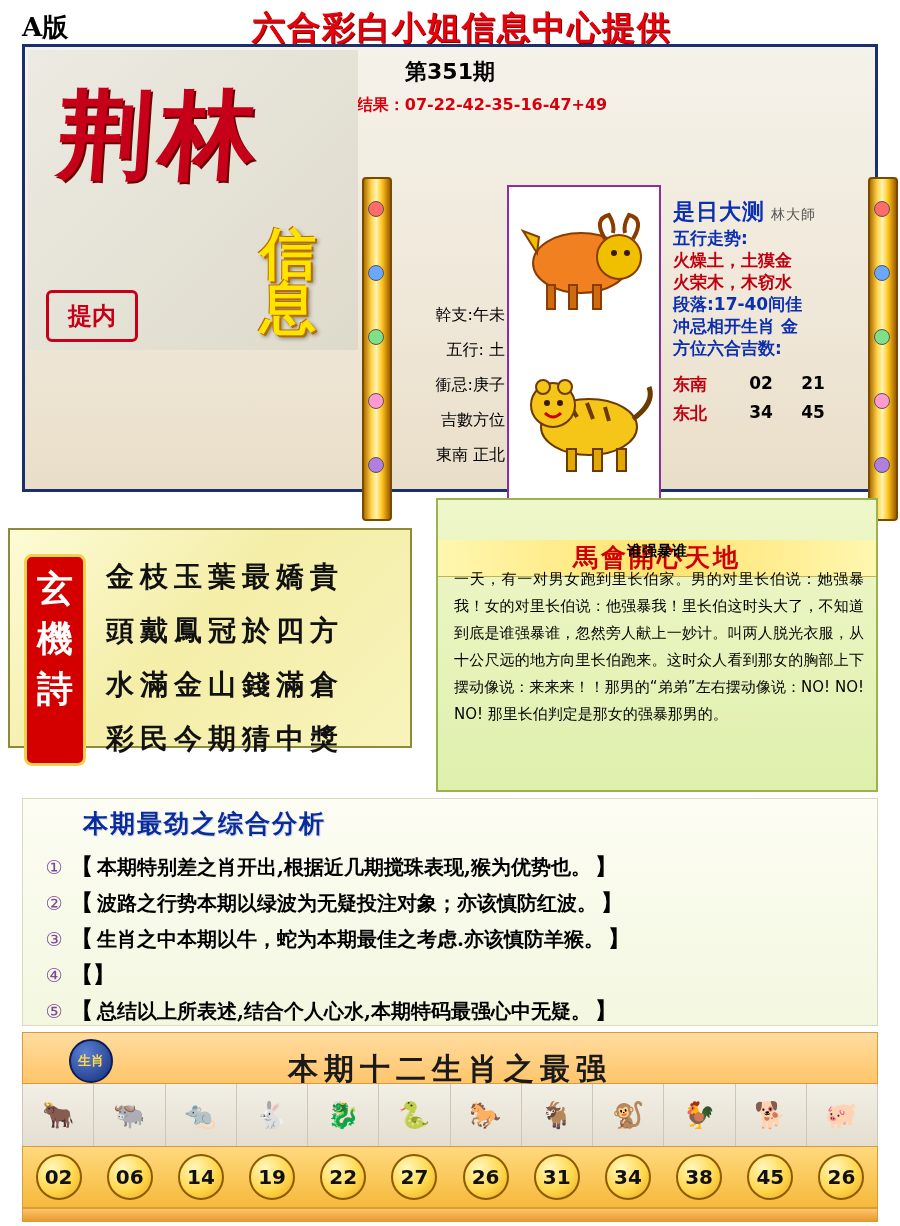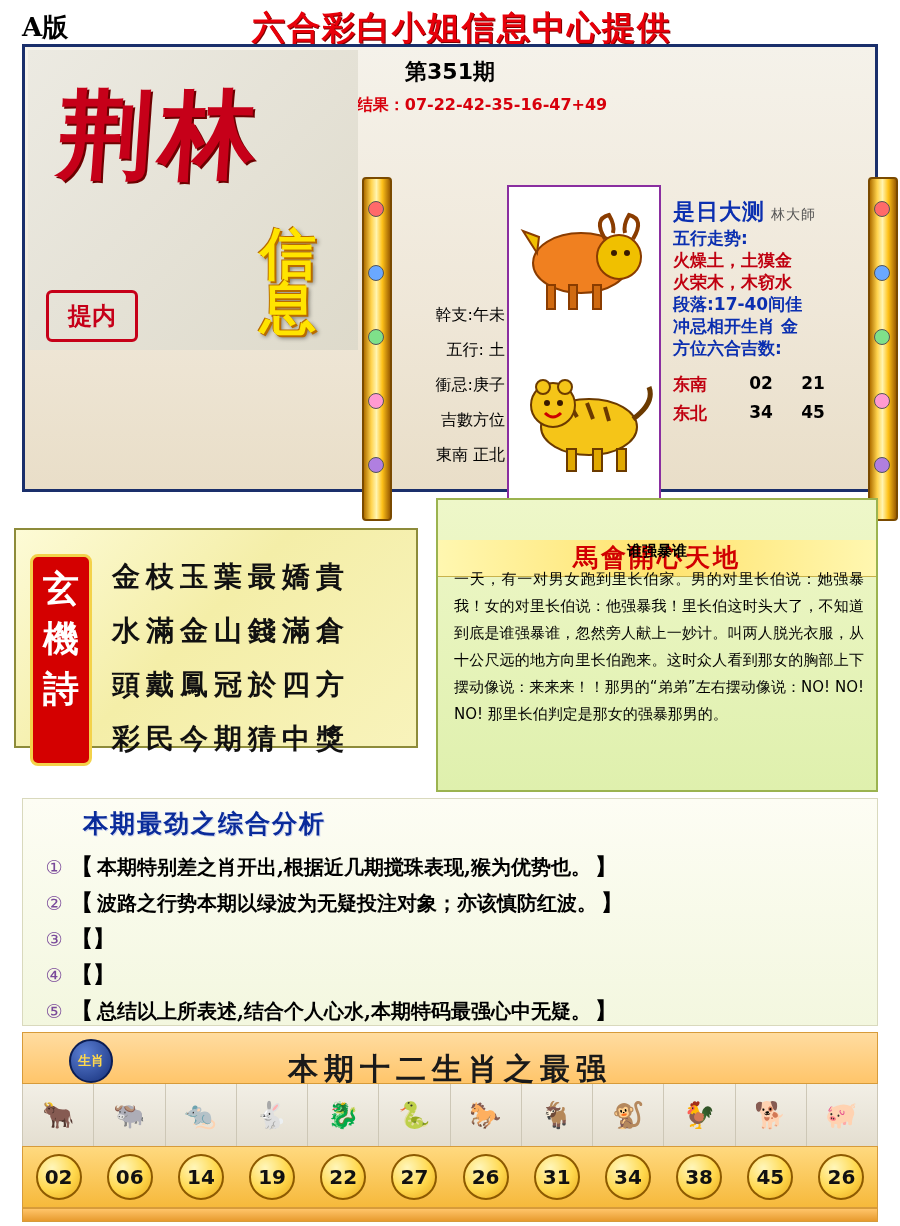--- a/index.html
+++ b/index.html
@@ -105,21 +105,21 @@
   .rp-title .master{font-size:14px;color:#555;margin-left:6px;font-weight:normal;}
   .rp-line{font-size:17px;font-weight:bold;color:#c00010;line-height:22px;}
   .rp-line.blue{color:#0b2fb0;}
   .rp-dirs{margin-top:14px;}
   .rp-dir{display:flex;font-size:17px;font-weight:bold;color:#c00010;margin-top:6px;}
   .rp-dir .dname{width:62px;}
   .rp-dir .dnum{width:52px;text-align:center;color:#000;}
 
   
   .poem{
-    position:absolute;left:14px;top:528px;width:404px;height:220px;
+    position:absolute;left:8px;top:528px;width:404px;height:220px;
     background:linear-gradient(135deg,#fdfbd6 0%,#f4eea8 45%,#f8f3bb 100%);
     border:2px solid #8d8b3a;box-sizing:border-box;
   }
   .poem-badge{
     position:absolute;left:14px;top:24px;width:62px;height:212px;
     background:#d40000;border:3px solid #f3d24a;border-radius:8px;
     color:#fff;font-size:36px;font-weight:bold;text-align:center;
     font-family:"DejaVu Serif","Liberation Serif",serif;
     line-height:50px;padding-top:6px;box-sizing:border-box;
   }
@@ -329,22 +329,22 @@
           <span class="dnum">45</span>
         </div>
       </div>
     </div>
   </div>
 
   <div class="poem">
     <div class="poem-badge">玄機詩</div>
     <div class="poem-lines">
       <div class="poem-line">金枝玉葉最嬌貴</div>
+      <div class="poem-line">頭戴鳳冠於四方</div>
       <div class="poem-line">水滿金山錢滿倉</div>
-      <div class="poem-line">頭戴鳳冠於四方</div>
       <div class="poem-line">彩民今期猜中獎</div>
     </div>
   </div>
 
   <div class="joke">
     <div class="joke-banner">馬會開心天地</div>
     <div class="joke-title">谁强暴谁</div>
     <div class="joke-body">一天，有一对男女跑到里长伯家。男的对里长伯说：她强暴我！女的对里长伯说：他强暴我！里长伯这时头大了，不知道到底是谁强暴谁，忽然旁人献上一妙计。叫两人脱光衣服，从十公尺远的地方向里长伯跑来。这时众人看到那女的胸部上下摆动像说：来来来！！那男的“弟弟”左右摆动像说：NO! NO! NO! 那里长伯判定是那女的强暴那男的。</div>
   </div>
 
@@ -359,20 +359,21 @@
       </div>
       <div class="an-row">
         <span class="an-num">②</span>
         <span class="an-brk">【</span>
         <span class="an-text">波路之行势本期以绿波为无疑投注对象；亦该慎防红波。</span>
         <span class="an-brk">】</span>
       </div>
       <div class="an-row">
         <span class="an-num">③</span>
         <span class="an-brk">【</span>
+        <span class="an-text">生肖之中本期以牛，蛇为本期最佳之考虑.亦该慎防羊猴。</span>
         <span class="an-brk">】</span>
       </div>
       <div class="an-row">
         <span class="an-num">④</span>
         <span class="an-brk">【</span>
         <span class="an-brk">】</span>
       </div>
       <div class="an-row">
         <span class="an-num">⑤</span>
         <span class="an-brk">【</span>

